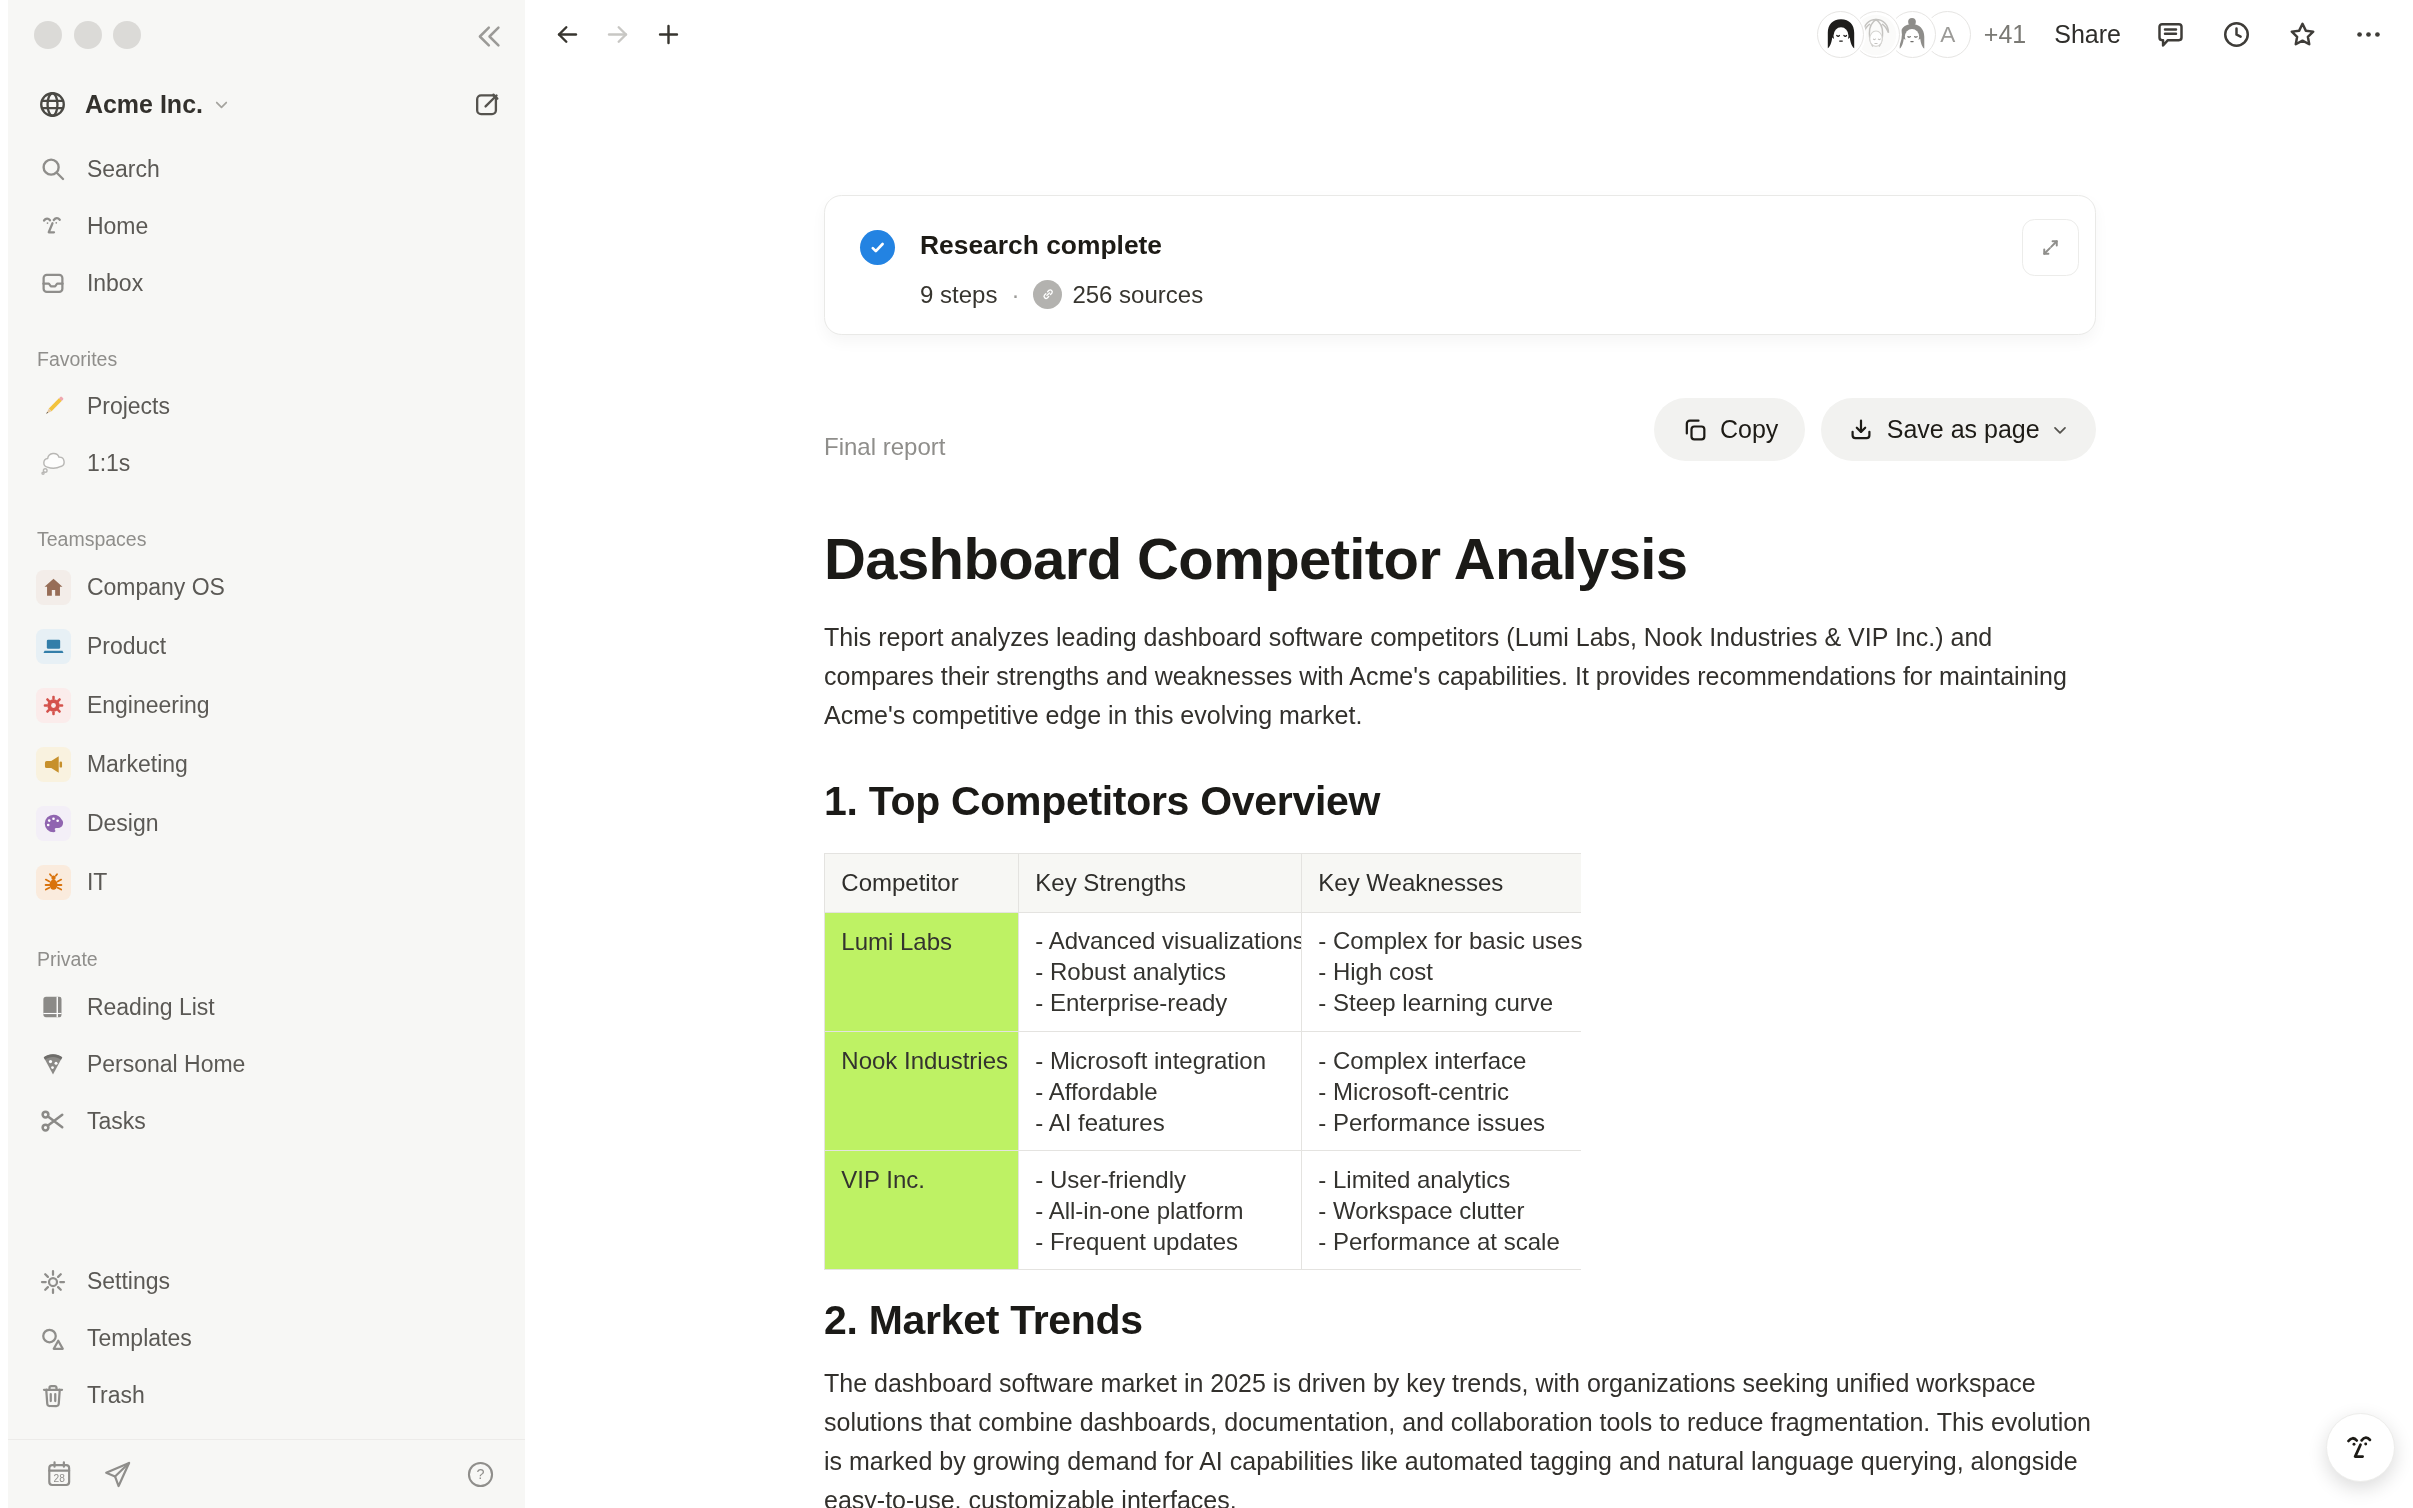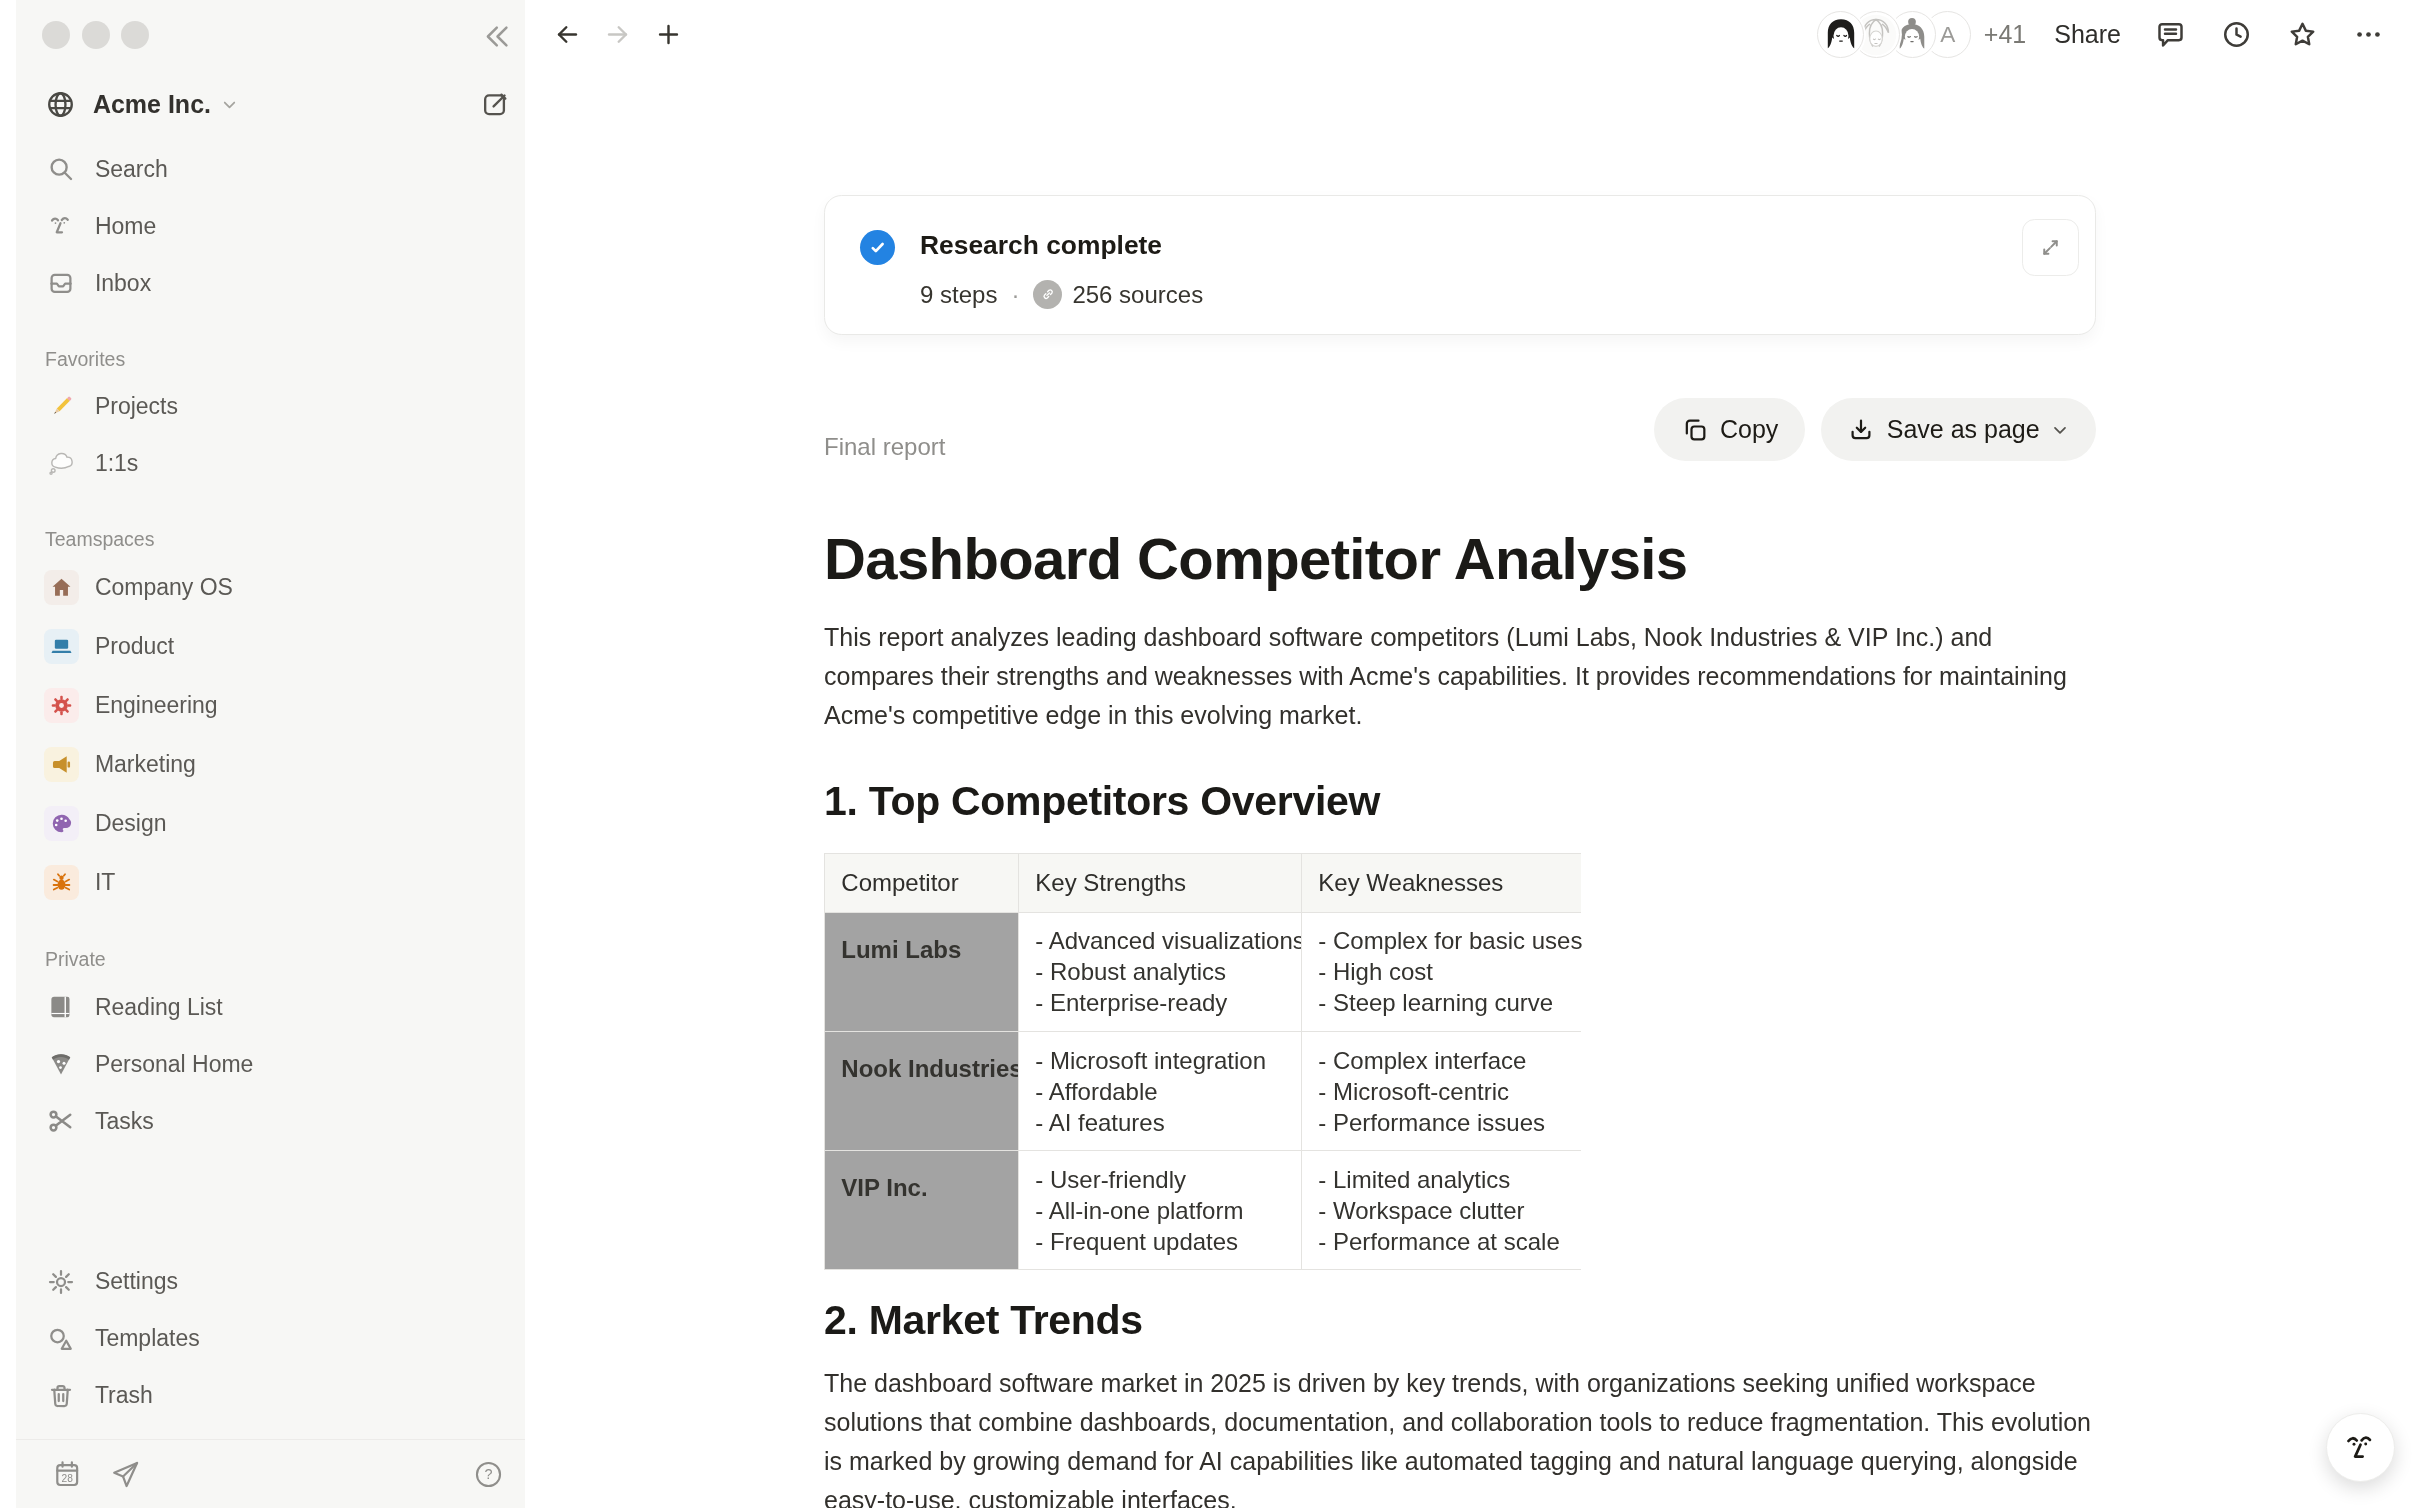--- a/index.html
+++ b/index.html
@@ -1,21 +1,21 @@
 <!DOCTYPE html>
 <html style="font-size:10px"><head>
 <meta charset="utf-8">
 <style>
   * { margin:0; padding:0; box-sizing:border-box; }
   html,body { width:2413px; height:1508px; overflow:hidden; }
   body { font-family:"Liberation Sans", sans-serif; background:#FFFFFF; color:#2F2E2B; position:relative; }
   svg { display:block; }
 
   
-  .sidebar { position:absolute; left:16px; top:0; width:524px; height:1508px;
+  .sidebar { position:absolute; left:8px; top:0; width:524px; height:1508px;
     background:#F7F7F5; border-right:0.6px solid #ECECEA; display:flex; flex-direction:column; }
   .traffic { display:flex; gap:11.3px; padding:21.4px 0 0 26.4px; }
   .traffic .dot { width:28px; height:28px; border-radius:50%; background:#DBDAD7; }
   .collapse-btn { position:absolute; top:20px; right:25px; color:#9B9A97; cursor:pointer; }
 
   .ws-row { display:flex; align-items:center; height:60px; margin:25px 12.6px 0 12.6px; padding:0 15px; border-radius:8.8px; }
   .ws-row .ws-icon { color:#4A4944; }
   .ws-name { margin-left:16.3px; font-size:25px; font-weight:700; color:#33312D; }
   .ws-chev { margin-left:8.8px; color:#A5A49F; }
   .ws-spacer { flex:1; }
@@ -78,21 +78,21 @@
   .doc-p { margin-top:26.4px; font-size:25px; line-height:39px; color:#32302C; }
   .doc-h2 { font-size:41px; line-height:50px; font-weight:700; color:#1B1A17; letter-spacing:-0.3px; }
   .h2-1 { margin-top:41px; }
   .h2-2 { margin-top:25px; }
   .p-2 { margin-top:19px; }
 
   .ctable { margin-top:26.4px; display:grid; grid-template-columns:194px 283px 280px; width:757px;
     border-right:1.3px solid #E4E3E0; border-bottom:1.3px solid #E4E3E0; font-size:24px; color:#34332F; }
   .cell { border-left:1.3px solid #E4E3E0; border-top:1.3px solid #E4E3E0; padding:12.6px 16.3px; background:#fff; }
   .cell.head { background:#F7F7F4; font-weight:500; color:#2F2E2B; padding:15px 16.3px; white-space:nowrap; }
-  .cell.namecol { background:#a3a3a3; font-weight:700; padding-top:23px; white-space:nowrap; }
+  .cell.namecol { background:#bef264; font-weight:400; padding-top:15px; white-space:nowrap; }
   .cell .bline { line-height:31px; white-space:nowrap; }
 
   .ai-fab { position:absolute; left:2326px; top:1413px; width:69px; height:69px; border-radius:50%;
     background:#fff; border:0.6px solid #EDEDEB; box-shadow:0 6.3px 19px rgba(0,0,0,0.14); display:flex;
     align-items:center; justify-content:center; color:#1D1B16; cursor:pointer; }
 </style>
 </head>
 <body>
 
 <aside class="sidebar">

